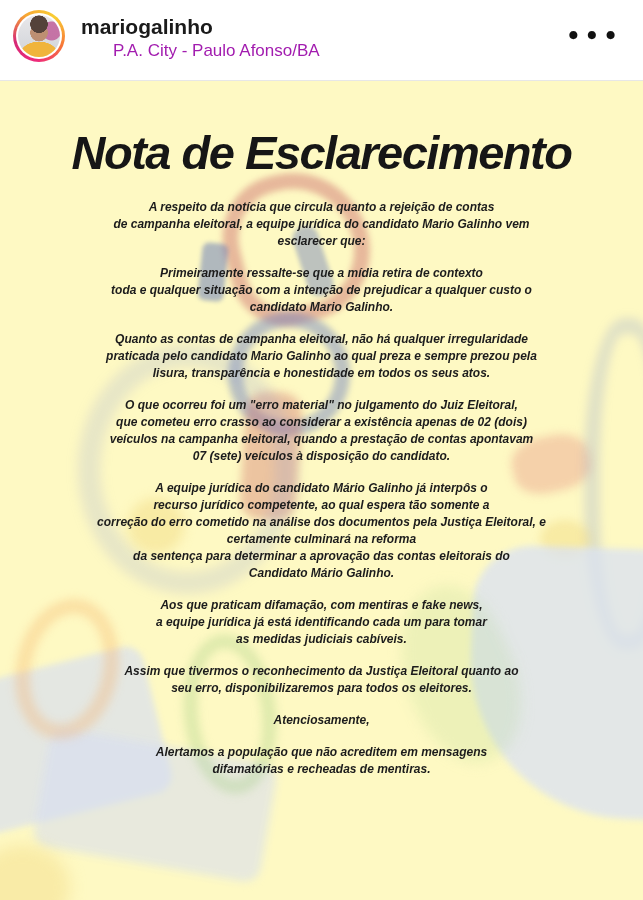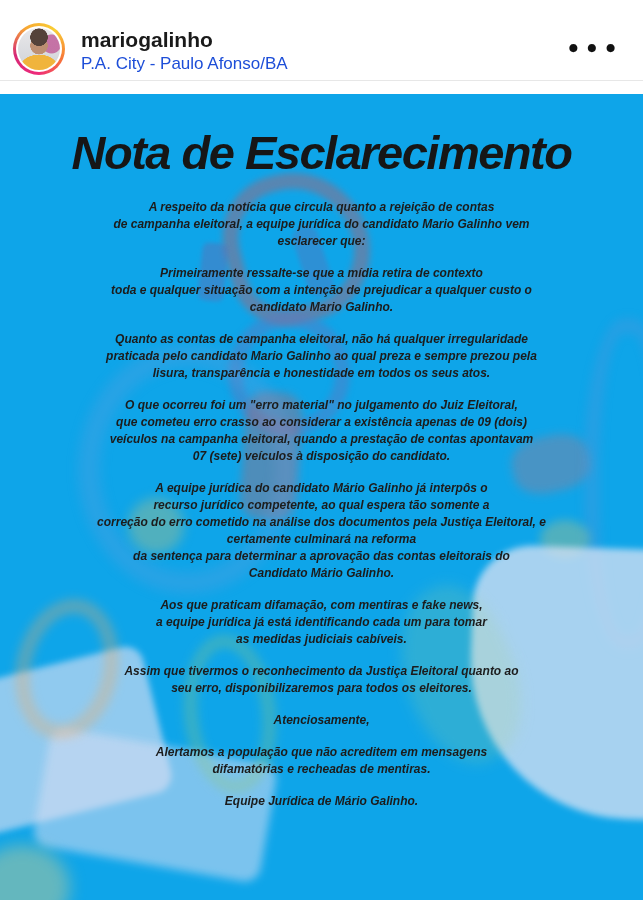--- a/index.html
+++ b/index.html
@@ -2,50 +2,50 @@
 <html><head>
 <meta charset="utf-8">
 <style>
   html,body{margin:0;padding:0;background:#f2f2f2;}
   .screen{
     position:relative;width:643px;height:900px;background:#ffffff;
     overflow:hidden;font-family:"Liberation Sans",sans-serif;margin:0 auto;
   }
   
   .post-header{
-    position:absolute;top:14px;left:0;right:0;height:80px;background:#ffffff;
+    position:absolute;top:1px;left:0;right:0;height:80px;background:#ffffff;
     z-index:3;display:flex;align-items:center;
   }
   .avatar-ring{
     position:absolute;left:13px;top:9px;width:52px;height:52px;border-radius:50%;
     background:conic-gradient(from 40deg,#f9ce34,#f77737,#ee2a7b,#d62976,#f7a832,#f9ce34);
     display:flex;align-items:center;justify-content:center;cursor:pointer;
   }
   .avatar-white{width:46px;height:46px;border-radius:50%;background:#fff;
     display:flex;align-items:center;justify-content:center;}
   .avatar-photo{
     width:42px;height:42px;border-radius:50%;
     background:
       radial-gradient(circle 9px at 50% 22%, #54423a 95%, transparent 100%),
       radial-gradient(circle 9px at 50% 42%, #bd8f72 95%, transparent 100%),
       radial-gradient(ellipse 19px 13px at 50% 94%, #f0b43c 97%, transparent 100%),
       radial-gradient(circle 10px at 80% 38%, rgba(194,103,159,.9) 90%, transparent 100%),
       linear-gradient(180deg,#e9e8ea,#cfd3d8);
   }
   .header-text{position:absolute;left:81px;top:14px;}
   .username{font-size:21px;font-weight:700;color:#1a1a1a;line-height:24px;cursor:pointer;}
-  .location{font-size:17px;font-weight:400;color:#1d4ed8;line-height:21px;margin-top:1px;cursor:pointer;}
+  .location{font-size:17px;font-weight:400;color:#a21caf;line-height:21px;margin-top:1px;cursor:pointer;margin-left:32px;}
   .more{
     position:absolute;right:21px;top:18px;height:34px;display:flex;align-items:center;
     font-size:23px;font-weight:700;color:#111;letter-spacing:4px;cursor:pointer;
     font-family:"DejaVu Sans",sans-serif;
   }
   .divider{position:absolute;top:80px;left:0;right:0;height:1px;background:#e7e7e7;z-index:3;}
   
-  .note{position:absolute;top:81px;left:0;right:0;bottom:0;background:#0ea5e9;}
+  .note{position:absolute;top:81px;left:0;right:0;bottom:0;background:#fef9c3;}
   .watermark{position:absolute;inset:0;z-index:0;pointer-events:none;}
   .ws{position:absolute;}
   .w1{left:225px;top:91px;width:112px;height:118px;border:16px solid rgba(198,88,96,.40);
       border-radius:52% 64% 58% 46%;transform:rotate(-14deg);filter:blur(3px);}
   .w2{left:200px;top:162px;width:26px;height:58px;background:rgba(92,112,182,.48);
       border-radius:7px;transform:rotate(6deg);filter:blur(2px);}
   .w3{left:300px;top:144px;width:26px;height:72px;background:rgba(92,112,182,.40);
       border-radius:12px;transform:rotate(-18deg);filter:blur(2px);}
   .w4{left:228px;top:231px;width:92px;height:94px;border:15px solid rgba(98,118,190,.42);
       border-radius:50%;filter:blur(3px);}
@@ -135,35 +135,34 @@
         <p>A respeito da notícia que circula quanto a rejeição de contas
 de campanha eleitoral, a equipe jurídica do candidato Mario Galinho vem
 esclarecer que:</p>
         <p>Primeiramente ressalte-se que a mídia retira de contexto
 toda e qualquer situação com a intenção de prejudicar a qualquer custo o
 candidato Mario Galinho.</p>
         <p>Quanto as contas de campanha eleitoral, não há qualquer irregularidade
 praticada pelo candidato Mario Galinho ao qual preza e sempre prezou pela
 lisura, transparência e honestidade em todos os seus atos.</p>
         <p>O que ocorreu foi um "erro material" no julgamento do Juiz Eleitoral,
-que cometeu erro crasso ao considerar a existência apenas de 09 (dois)
+que cometeu erro crasso ao considerar a existência apenas de 02 (dois)
 veículos na campanha eleitoral, quando a prestação de contas apontavam
 07 (sete) veículos à disposição do candidato.</p>
         <p>A equipe jurídica do candidato Mário Galinho já interpôs o
 recurso jurídico competente, ao qual espera tão somente a
 correção do erro cometido na análise dos documentos pela Justiça Eleitoral, e
 certamente culminará na reforma
 da sentença para determinar a aprovação das contas eleitorais do
 Candidato Mário Galinho.</p>
         <p>Aos que praticam difamação, com mentiras e fake news,
 a equipe jurídica já está identificando cada um para tomar
 as medidas judiciais cabíveis.</p>
         <p>Assim que tivermos o reconhecimento da Justiça Eleitoral quanto ao
 seu erro, disponibilizaremos para todos os eleitores.</p>
         <p>Atenciosamente,</p>
         <p>Alertamos a população que não acreditem em mensagens
 difamatórias e recheadas de mentiras.</p>
-        <p>Equipe Jurídica de Mário Galinho.</p>
       </div>
     </div>
   </main>
 
 </div>
 
 </body></html>

